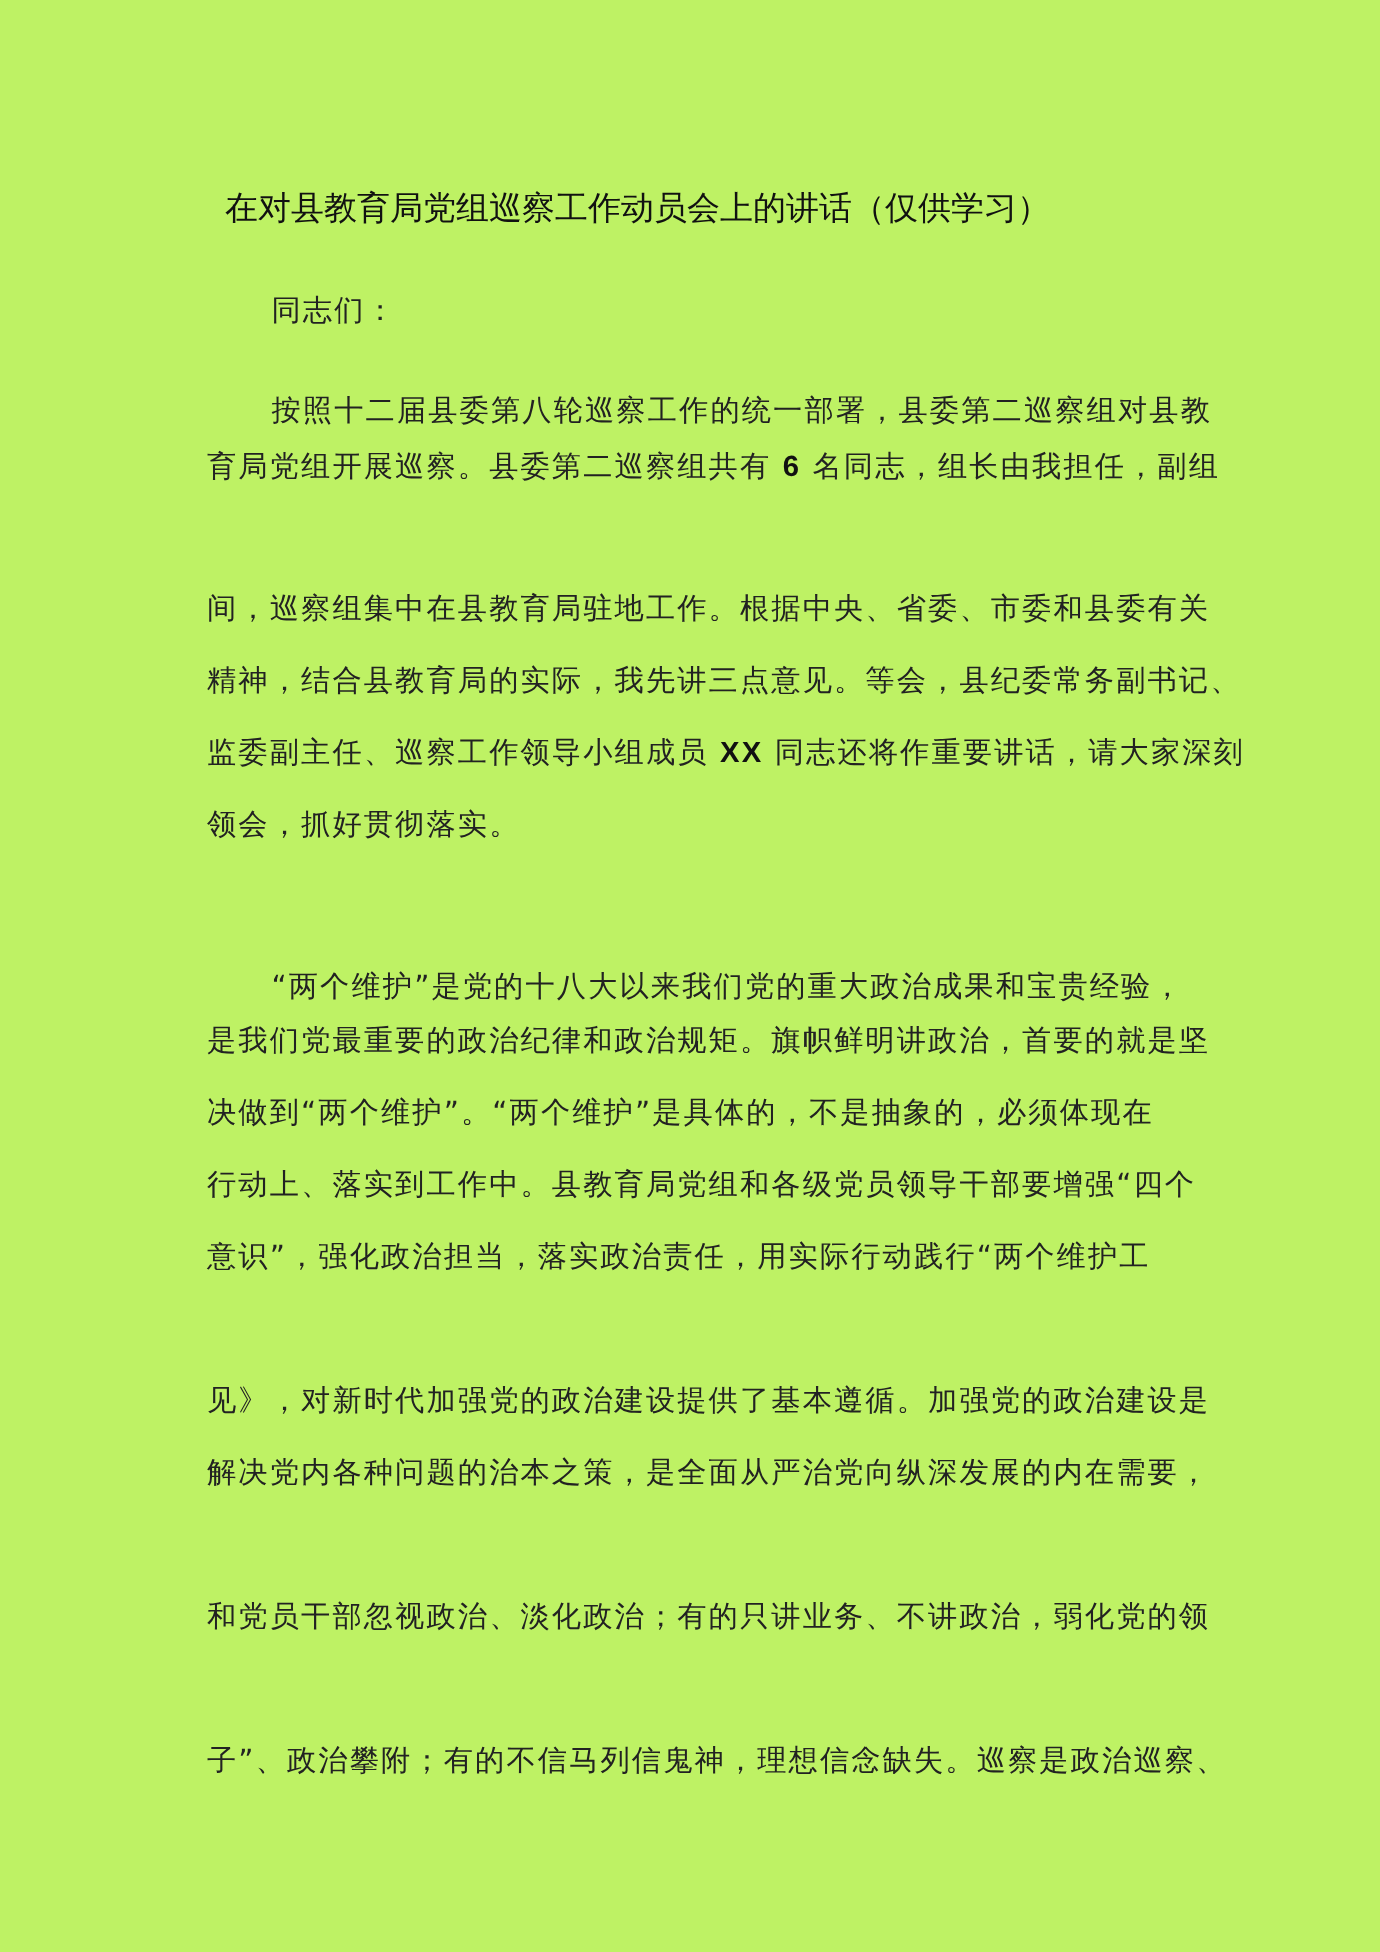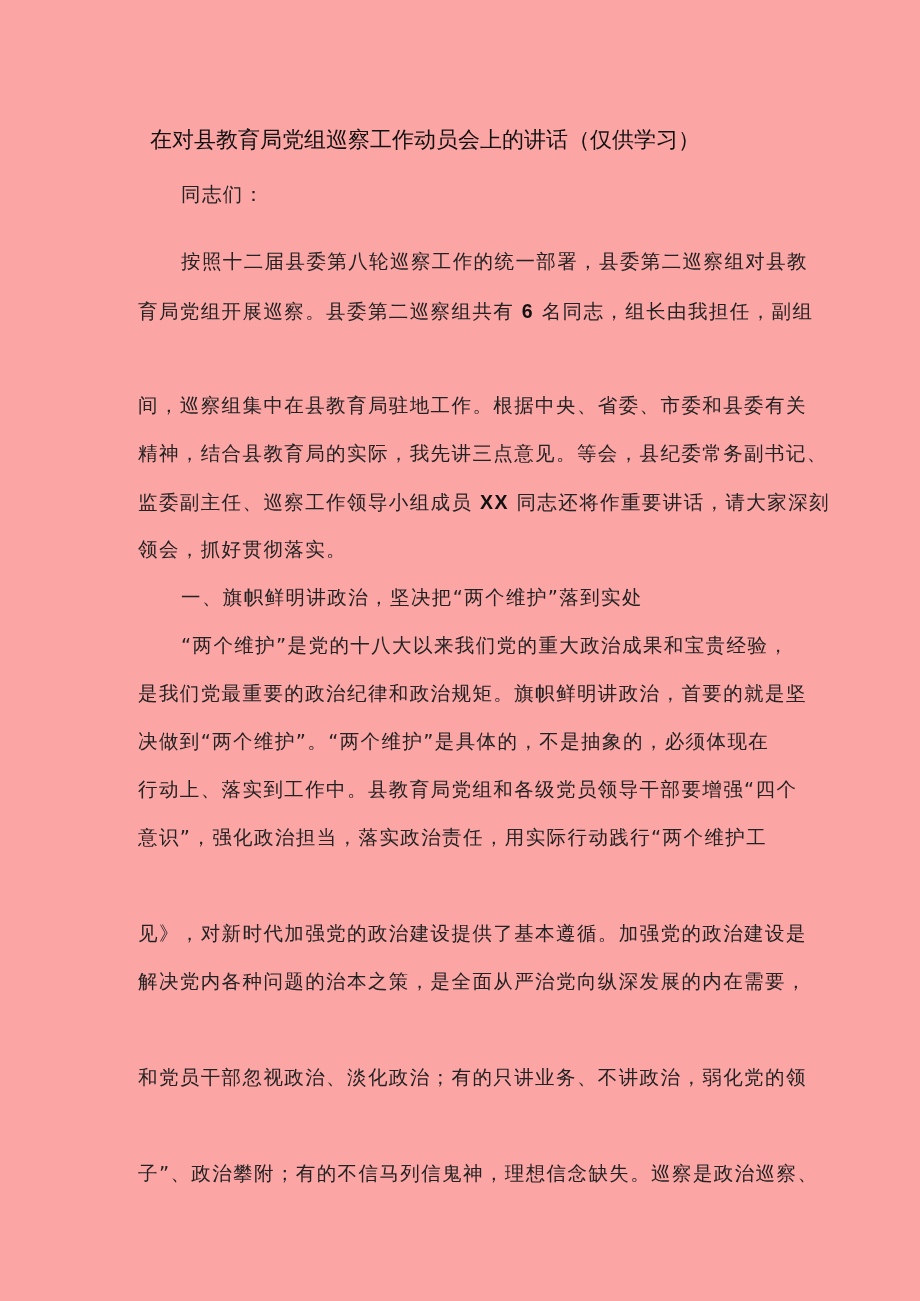--- a/index.html
+++ b/index.html
@@ -1,46 +1,45 @@
 <!DOCTYPE html>
 <html><head>
   <meta charset="utf-8">
   <style>
     html, body { margin: 0; padding: 0; background: #ffffff; }
     body { width: 920px; height: 1301px; position: relative; overflow: hidden; }
-    .page { position: absolute; left: 0; top: 0; width: 920px; height: 1301px; background: #fca5a5; }
+    .page { position: absolute; left: 0; top: 0; width: 920px; height: 1301px; background: #bef264; }
     .title {
       position: absolute; left: 150px; top: 122px; width: 640px;
       font-family: "DejaVu Sans", sans-serif; font-size: 22px; color: #111;
       white-space: nowrap; letter-spacing: 0px; line-height: 36px;
     }
     .line {
       position: absolute; left: 138px; width: 660px;
       font-family: "DejaVu Sans", sans-serif; font-size: 19.5px; color: #222;
       white-space: nowrap; line-height: 30px; letter-spacing: 1.4px;
     }
-    .indent { left: 181px; }
+    .indent { left: 181px; margin-top: 12px; }
     .b { font-family: "Liberation Sans", sans-serif; font-weight: bold; color: #111; }
   </style>
 </head>
 <body>
 
 <div class="page">
   <div class="title">在对县教育局党组巡察工作动员会上的讲话（仅供学习）</div>
 
   <div class="line indent" style="top:180px">同志们：</div>
 
   <div class="line indent" style="top:247px">按照十二届县委第八轮巡察工作的统一部署，县委第二巡察组对县教</div>
   <div class="line" style="top:296px"><span>育局党组开展巡察。县委第二巡察组共有</span> <span class="b">6</span> <span>名同志，组长由我担任，副组</span></div>
   <div class="line" style="top:391px">间，巡察组集中在县教育局驻地工作。根据中央、省委、市委和县委有关</div>
   <div class="line" style="top:439px">精神，结合县教育局的实际，我先讲三点意见。等会，县纪委常务副书记、</div>
   <div class="line" style="top:487px"><span>监委副主任、巡察工作领导小组成员</span> <span class="b">XX</span> <span>同志还将作重要讲话，请大家深刻</span></div>
   <div class="line" style="top:535px">领会，抓好贯彻落实。</div>
 
-  <div class="line indent" style="top:583px">一、旗帜鲜明讲政治，坚决把“两个维护”落到实处</div>
 
   <div class="line indent" style="top:631px">“两个维护”是党的十八大以来我们党的重大政治成果和宝贵经验，</div>
   <div class="line" style="top:679px">是我们党最重要的政治纪律和政治规矩。旗帜鲜明讲政治，首要的就是坚</div>
   <div class="line" style="top:727px">决做到“两个维护”。“两个维护”是具体的，不是抽象的，必须体现在</div>
   <div class="line" style="top:775px">行动上、落实到工作中。县教育局党组和各级党员领导干部要增强“四个</div>
   <div class="line" style="top:823px">意识”，强化政治担当，落实政治责任，用实际行动践行“两个维护工</div>
 
   <div class="line" style="top:967px">解决党内各种问题的治本之策，是全面从严治党向纵深发展的内在需要，</div>
   <div class="line" style="top:919px">见》，对新时代加强党的政治建设提供了基本遵循。加强党的政治建设是</div>
   <div class="line" style="top:1063px">和党员干部忽视政治、淡化政治；有的只讲业务、不讲政治，弱化党的领</div>

